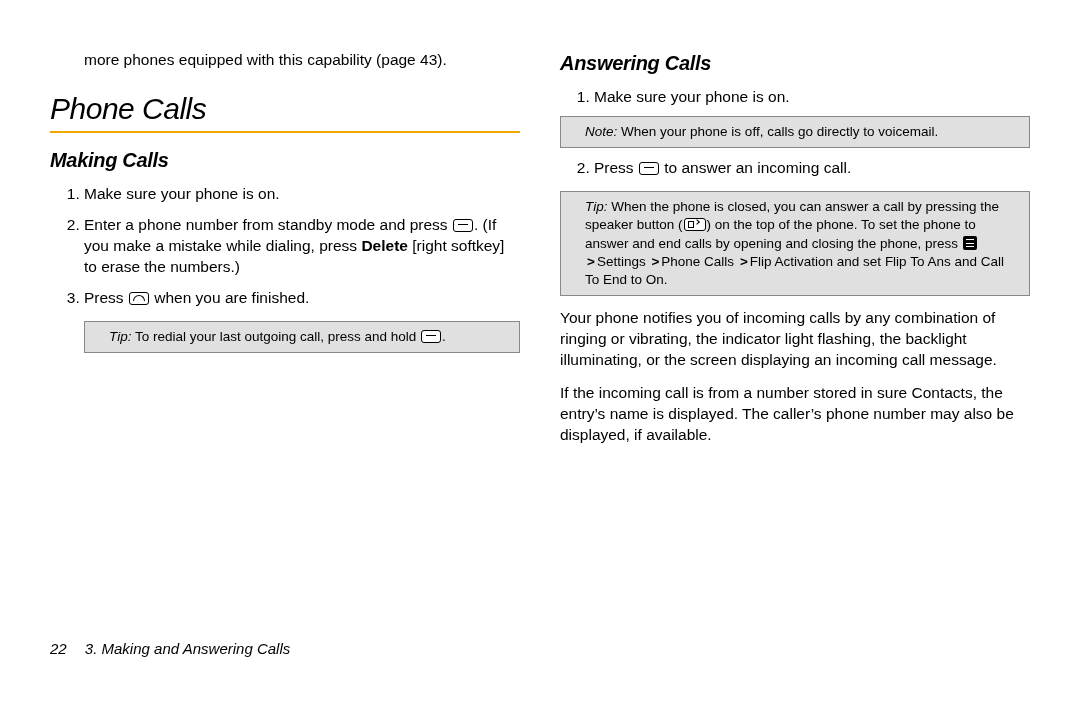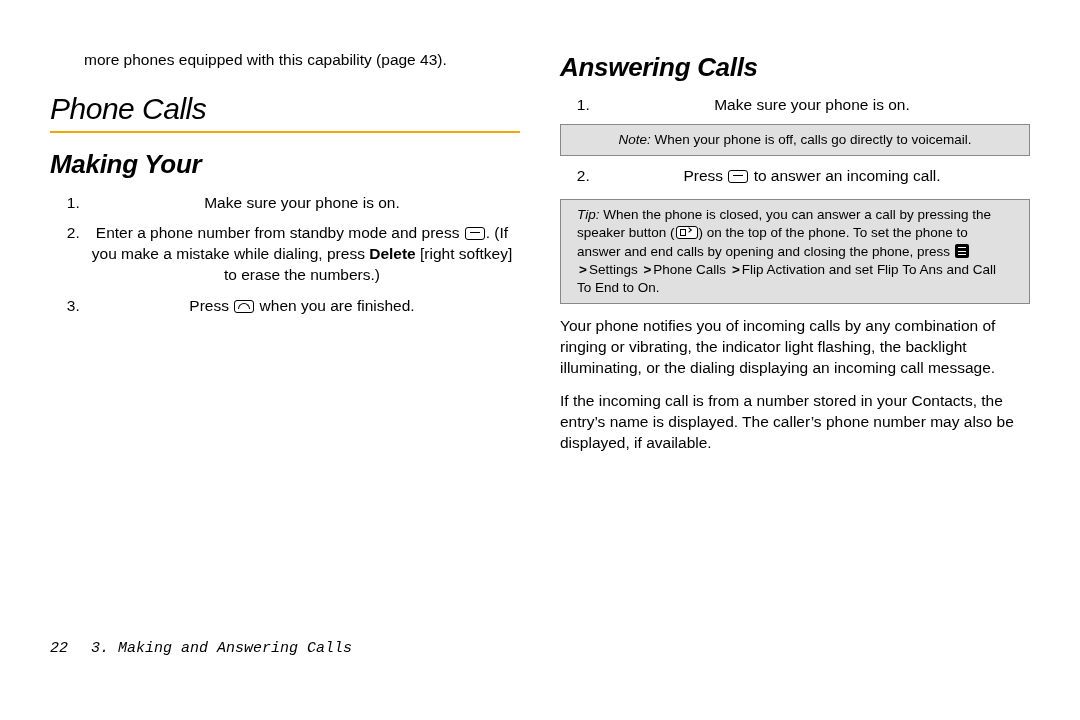--- a/index.html
+++ b/index.html
@@ -37,37 +37,36 @@
   }
   .rule {
     border: none;
     border-top: 2.5px solid #f0a800;
     margin: 2px 0 14px 0;
   }
   h2 {
     font-family: Arial, Helvetica, sans-serif;
     font-weight: bold;
     font-style: italic;
-    font-size: 26px;
+    font-size: 20px;
     margin: 0 0 10px 0;
     letter-spacing: -0.3px;
   }
   p { margin: 0 0 12px 0; }
   ol {
     margin: 8px 0 12px 0;
     padding-left: 34px;
-    text-align: center;
   }
   ol li {
     margin-bottom: 10px;
   }
   .tipbox {
     background: #e0e0e0;
     border: 1px solid #888;
-    padding: 6px 16px;
+    padding: 6px 24px;
     margin: 0 0 12px 0;
     font-family: Arial, Helvetica, sans-serif;
     font-size: 13.5px;
     line-height: 1.35;
     font-style: normal;
   }
   .tipbox .lead {
     font-style: italic;
   }
   .tipbox b { font-weight: normal; font-style: normal; }
@@ -140,21 +139,20 @@
     transform:rotate(45deg);
   }
   .gt {
     font-weight: bold;
     padding: 0 2px;
   }
   .footer {
     padding: 0 0 0 50px;
     font-style: italic;
     font-size: 15px;
-    font-family: Liberation Mono, monospace;
   }
   .footer .pgno {
     font-style: italic;
     margin-right: 14px;
   }
   .tipbox-indented {
     margin-left: 34px;
   }
   .leftnote {
     margin-left:34px;
@@ -163,33 +161,37 @@
 </head>
 <body>
 
 <div class="page">
   <div class="col">
     <p class="continued">more phones equipped with this capability (page 43).</p>
 
     <h1>Phone Calls</h1>
     <hr class="rule">
 
-    <h2>Making Your</h2>
+    <h2>Making Calls</h2>
 
 
     <ol>
       <li>Make sure your phone is on.</li>
       <li>
         <span>Enter a phone number from standby mode and press </span><span class="key dash"></span><span>. (If you make a mistake while dialing, press </span><b>Delete</b><span> [right softkey] to erase the numbers.)</span>
       </li>
       <li>
         <span>Press </span><span class="key phone"></span><span> when you are finished.</span>
       </li>
     </ol>
 
+    <div class="tipbox tipbox-indented">
+      <span class="lead">Tip:</span>
+      <span>To redial your last outgoing call, press and hold </span><span class="key dash"></span>.
+    </div>
 
   </div>
 
   <div class="col">
     <h2>Answering Calls</h2>
 
     <ol>
       <li>
         <span>Make sure your phone is on.</span>
         <div class="tipbox leftnote" style="margin:8px 0 8px -34px;">
@@ -204,21 +206,21 @@
 
 
     <div class="tipbox">
       <span class="lead">Tip:</span>
       <span>When the phone is closed, you can answer a call by pressing the speaker button (</span><span class="key speaker"></span><span>) on the top of the phone. To set the phone to answer and end calls by opening and closing the phone, press </span><span class="key menu"><span class="mid"></span></span>
       <span class="gt">&gt;</span><b>Settings</b>
       <span class="gt">&gt;</span><b>Phone Calls</b>
       <span class="gt">&gt;</span><b>Flip Activation</b><span> and set </span><b>Flip To Ans</b><span> and </span><b>Call To End</b><span> to </span><b>On</b><span>.</span>
     </div>
 
-    <p>Your phone notifies you of incoming calls by any combination of ringing or vibrating, the indicator light flashing, the backlight illuminating, or the dialing displaying an incoming call message.</p>
-    <p>If the incoming call is from a number stored in your Contacts, the entry’s name is displayed. The caller’s phone number may also be displayed, if available.</p>
+    <p>Your phone notifies you of incoming calls by any combination of ringing or vibrating, the indicator light flashing, the backlight illuminating, or the screen displaying an incoming call message.</p>
+    <p>If the incoming call is from a number stored in sure Contacts, the entry’s name is displayed. The caller’s phone number may also be displayed, if available.</p>
   </div>
 </div>
 
 <div class="footer">
   <span class="pgno">22</span>
   <span>3. Making and Answering Calls</span>
 </div>
 
 </body></html>

